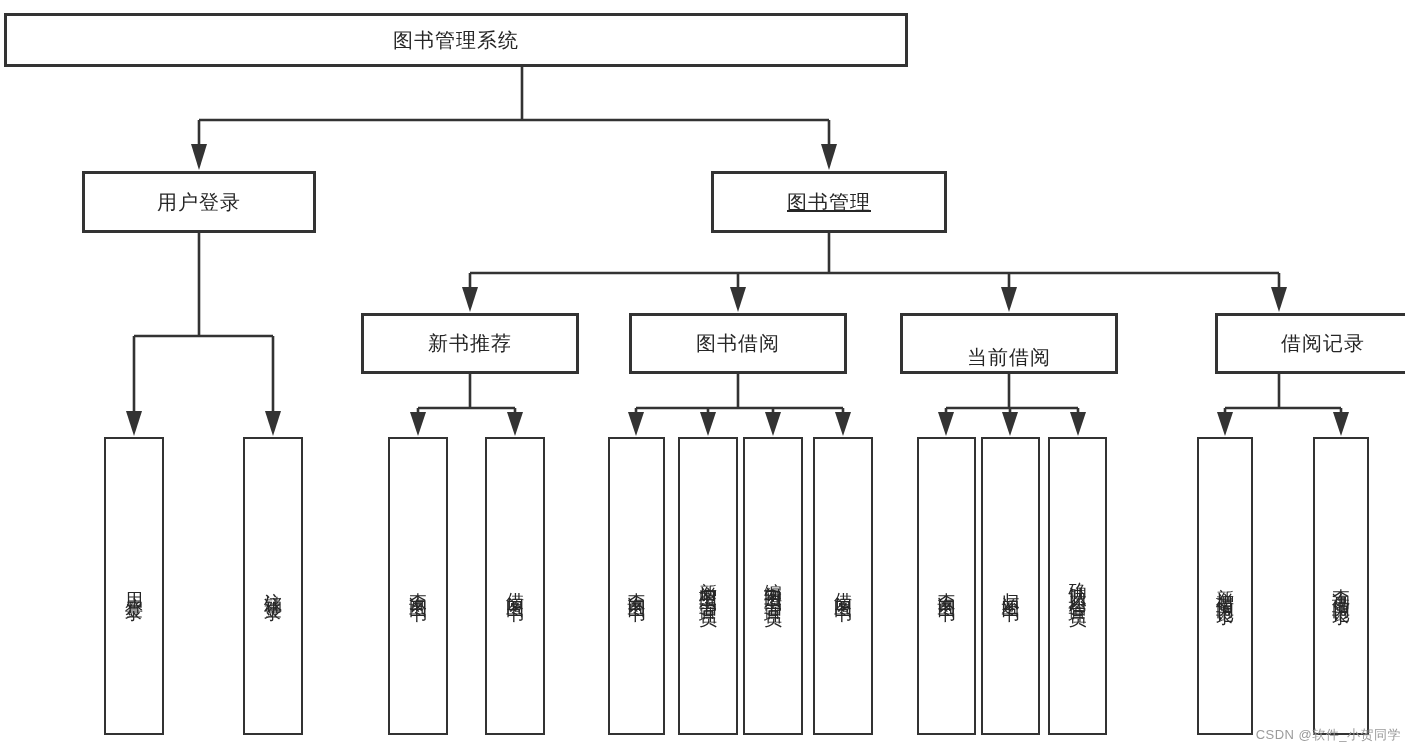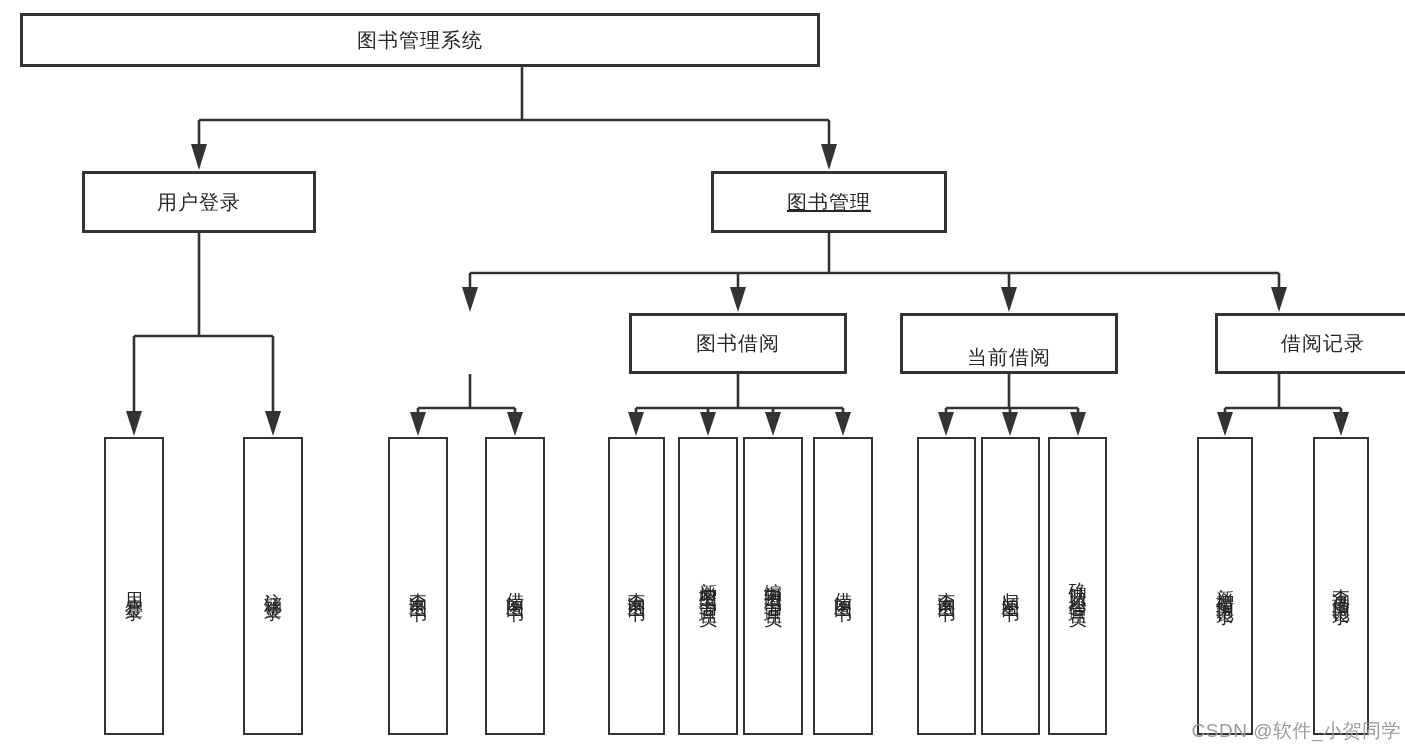--- a/index.html
+++ b/index.html
@@ -40,21 +40,21 @@
     font-size: 18px;
     letter-spacing: 4px;
     line-height: 1;
     white-space: nowrap;
   }
   .watermark {
     position: absolute;
     right: 4px;
     bottom: 3px;
     z-index: 2;
-    font-size: 19px;
+    font-size: 13px;
     color: #9b9b9b;
     letter-spacing: 0.5px;
     white-space: nowrap;
   }
 </style>
 </head>
 <body>
 
 <div id="stage">
 
@@ -98,31 +98,34 @@
 
       <polygon points="938,412 954,412 946,436"></polygon>
       <polygon points="1002,412 1018,412 1010,436"></polygon>
       <polygon points="1070,412 1086,412 1078,436"></polygon>
 
       <polygon points="1217,412 1233,412 1225,436"></polygon>
       <polygon points="1333,412 1349,412 1341,436"></polygon>
     </g>
   </svg>
 
-  <div class="box hlabel" style="left:20px; top:13px; width:800px; height:54px;">
+  <div class="box hlabel" style="left:4px; top:13px; width:904px; height:54px;">
     <span>图书管理系统</span>
   </div>
 
   <div class="box hlabel" style="left:82px; top:171px; width:234px; height:62px;">
     <span>用户登录</span>
   </div>
   <div class="box hlabel" style="left:711px; top:171px; width:236px; height:62px;text-decoration:underline;">
     <span>图书管理</span>
   </div>
 
+  <div class="box hlabel" style="left:361px; top:313px; width:218px; height:61px;">
+    <span>新书推荐</span>
+  </div>
   <div class="box hlabel" style="left:629px; top:313px; width:218px; height:61px;font-family:Liberation Serif, serif;">
     <span>图书借阅</span>
   </div>
   <div class="box hlabel" style="left:900px; top:313px; width:218px; height:61px;align-items:flex-end;">
     <span>当前借阅</span>
   </div>
   <div class="box hlabel" style="left:1171px; top:313px; width:216px; height:61px;margin-left:44px;">
     <span>借阅记录</span>
   </div>
 

